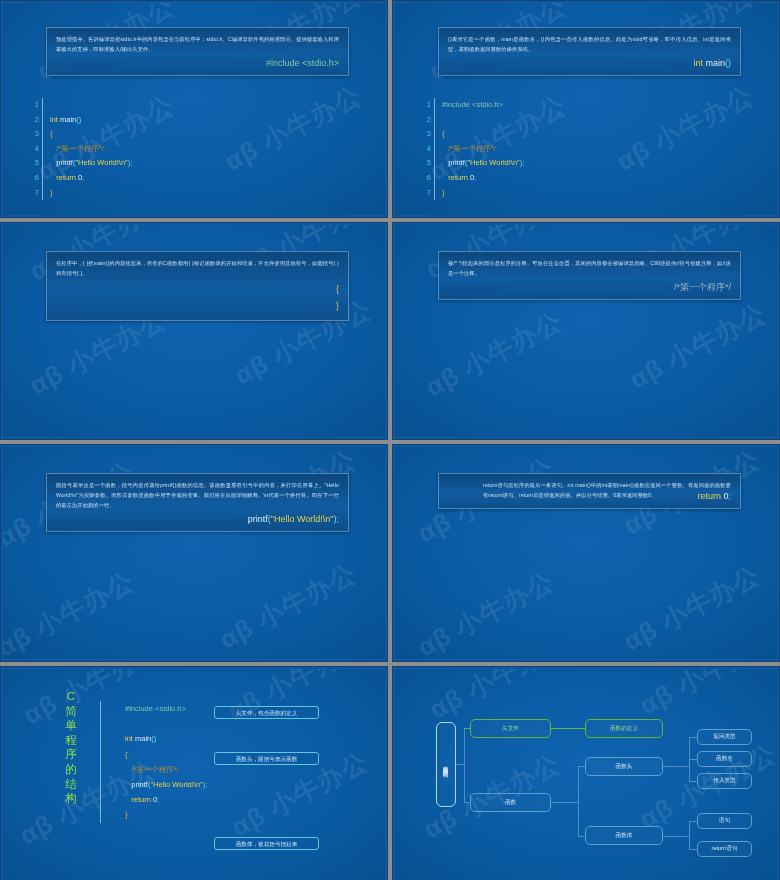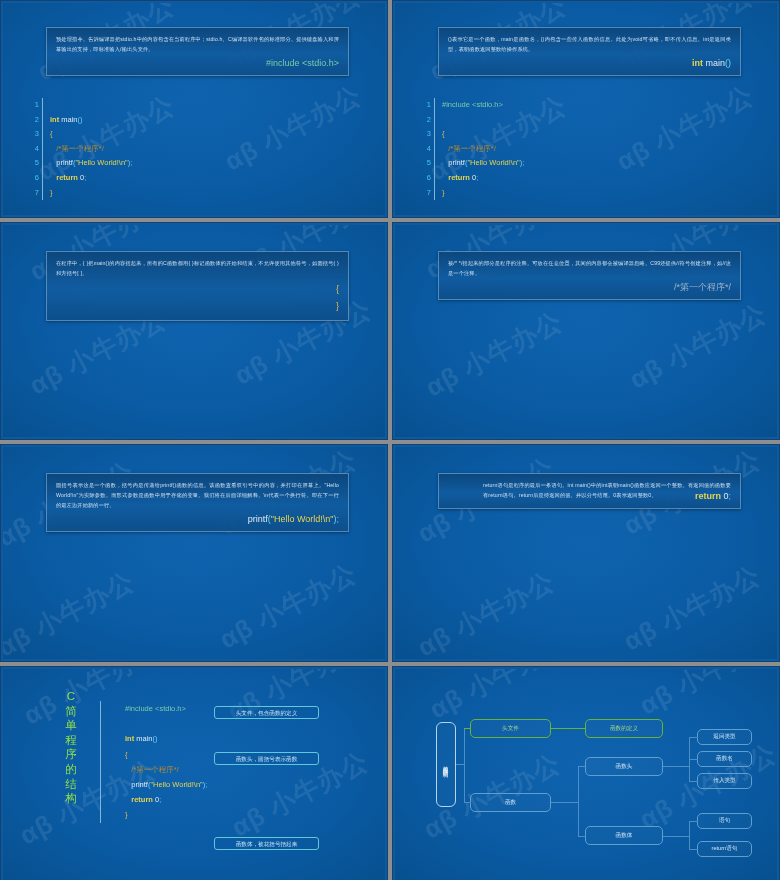--- a/index.html
+++ b/index.html
@@ -103,21 +103,21 @@
     padding-right: 3px;
     box-sizing: border-box;
     user-select: none;
   }
   .code .lines {
     padding-left: 7px;
     white-space: pre;
   }
 
   
-  .kw   { color: #e8d44d; font-weight: bold; text-align: right; }
+  .kw   { color: #e8d44d; font-weight: normal; text-align: right; }
   .fn   { color: #dfe9f2; }
   .par  { color: #6fd4ee; }
   .brc  { color: #e8b94d; }
   .cmt  { color: #b88a2e; }
   .pre  { color: #78c9a8; }
   .str  { color: #e8d44d; }
   .num  { color: #7fb6d8; }
 
   
   .vtitle {

